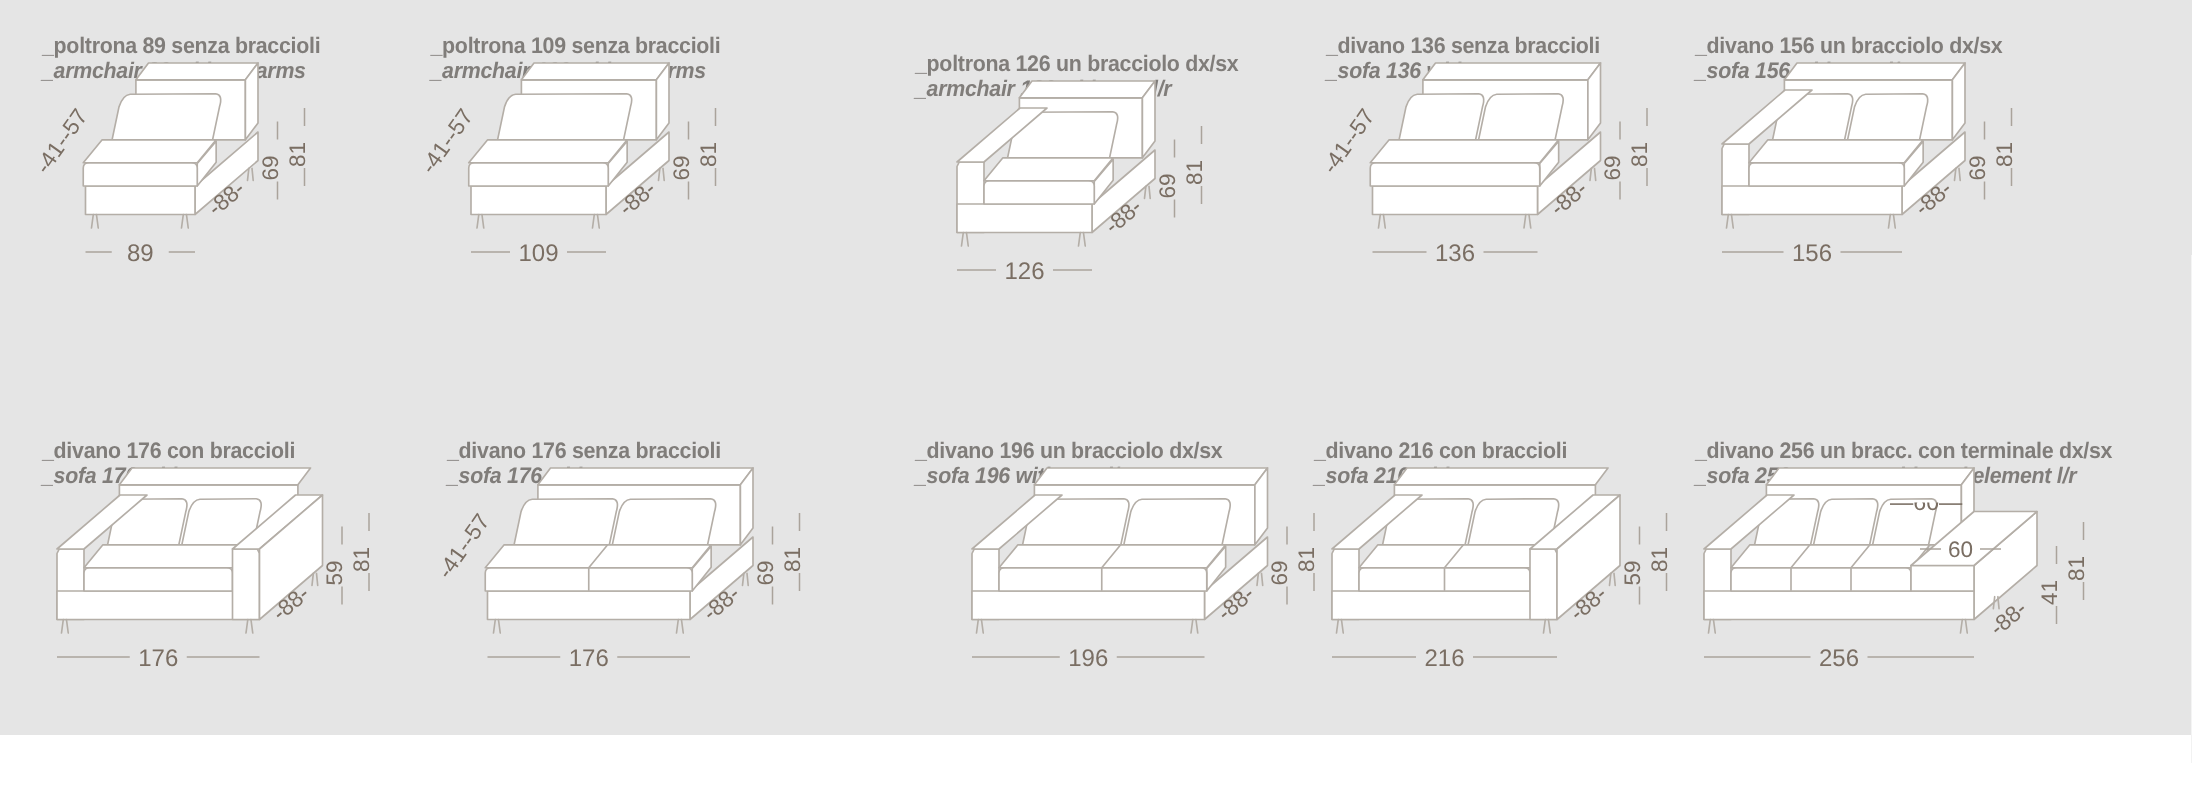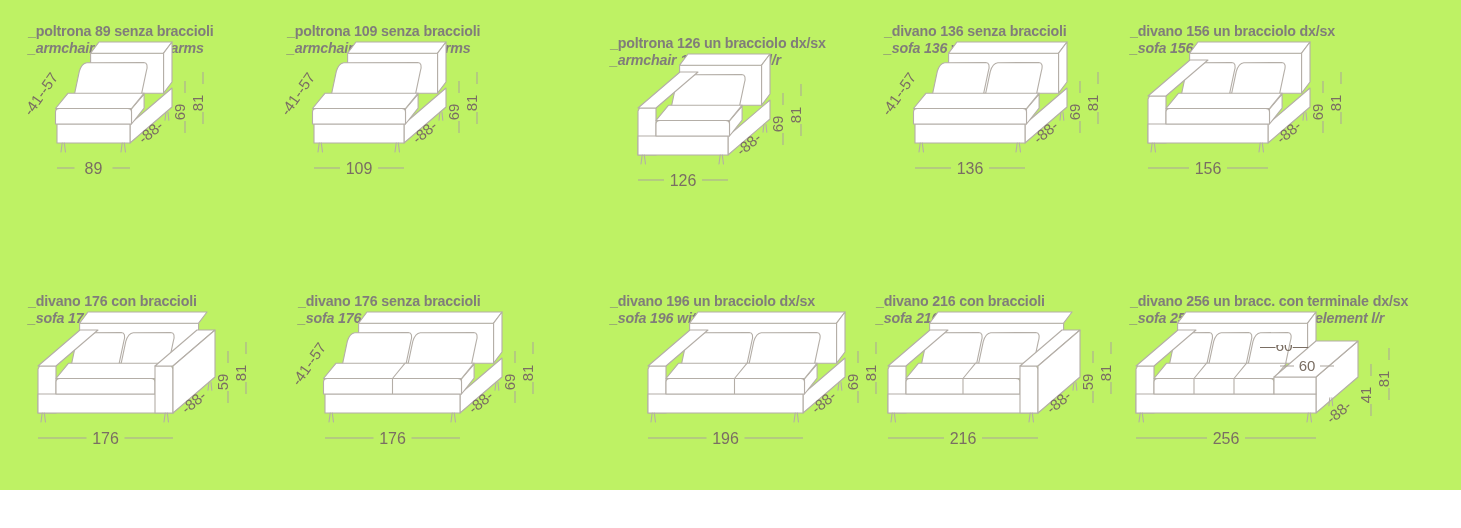--- a/index.html
+++ b/index.html
@@ -1,28 +1,28 @@
 <!DOCTYPE html>
 <html><head>
 <meta charset="utf-8">
 <style>
   html,body{margin:0;padding:0;background:#ffffff;}
-  #page{position:relative;width:1461px;height:490px;background:#bef264;overflow:hidden;
+  #page{position:relative;width:1461px;height:490px;background:#e5e5e5;overflow:hidden;
         font-family:"Liberation Sans",sans-serif;}
   .card{position:absolute;width:335px;height:255px;}
   .title-it,.title-en{color:#807d7a;font-size:15px;font-weight:700;line-height:17px;
         letter-spacing:-0.2px;transform:scaleX(.95);transform-origin:0 50%;white-space:nowrap;}
   .title-en{font-style:italic;}
   .figure{position:absolute;left:0;top:34px;width:340px;height:180px;}
   .figure svg{position:absolute;left:0;top:0;overflow:visible;}
   .s{fill:#ffffff;stroke:#b4aea7;stroke-width:1.1;stroke-linejoin:round;stroke-linecap:round;}
   .dl{stroke:#aaa39b;stroke-width:1;}
   .dim{fill:#7a6e63;font-family:"Liberation Sans",sans-serif;font-size:15px;}
   .dimw{font-size:16px;}
-  .topclip{position:absolute;overflow:hidden;height:10px;width:52px;pointer-events:none;margin-top:10px;}
+  .topclip{position:absolute;overflow:hidden;height:10px;width:52px;pointer-events:none;}
   .topclip span{display:block;margin-top:-8px;color:#7a6e63;font-size:15.5px;white-space:nowrap;}
 </style>
 </head>
 <body>
 
 <div id="page">
     <div class="card" style="left: 28px; top: 22px;">
     <div class="title-it">_poltrona 89 senza braccioli</div>
     <div class="title-en">_armchair 89 without arms</div>
     <div class="figure">

